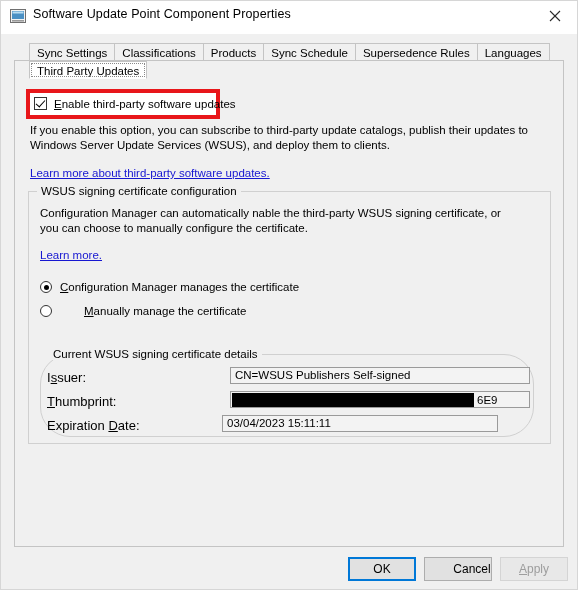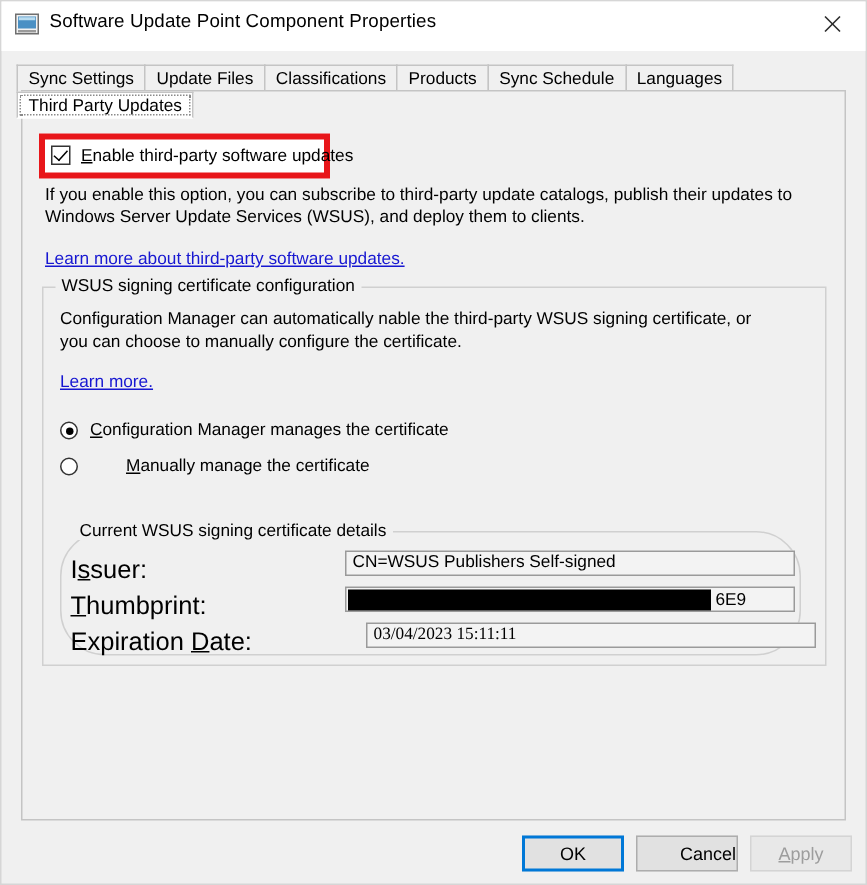--- a/index.html
+++ b/index.html
@@ -57,21 +57,21 @@
     display: flex;
     align-items: center;
     justify-content: center;
     cursor: default;
   }
   .close-btn svg { display: block; }
 
   
   .tabstrip {
     position: absolute;
-    left: 10px; top: 41px;
+    left: 28px; top: 41px;
     width: 550px;
   }
   .tabrow {
     display: flex;
     align-items: flex-end;
     height: 19px;
   }
   .tab {
     height: 18px;
     line-height: 18px;
@@ -242,21 +242,21 @@
     margin-left: 8px;
     font-size: 11.5px;
     white-space: nowrap;
   }
   #radio-auto { left: 11px; top: 89px; }
   #radio-manual { left: 11px; top: 113px; gap: 24px; }
 
   
   .field-label {
     position: absolute;
-    font-size: 17px;
+    font-size: 13px;
     white-space: nowrap;
   }
   .field-box {
     position: absolute;
     height: 17px;
     background: #f3f3f3;
     border: 1px solid #9a9a9a;
     box-sizing: border-box;
     font-size: 11.5px;
     line-height: 15px;
@@ -327,24 +327,24 @@
       <svg width="12" height="12" viewBox="0 0 12 12">
         <line x1="1" y1="1" x2="11" y2="11" stroke="#2b2b2b" stroke-width="1.1"></line>
         <line x1="11" y1="1" x2="1" y2="11" stroke="#2b2b2b" stroke-width="1.1"></line>
       </svg>
     </div>
   </div>
 
   <div class="tabstrip">
     <div class="tabrow">
       <div class="tab">Sync Settings</div>
-      <div class="tab">Update Files</div>
       <div class="tab">Classifications</div>
       <div class="tab">Products</div>
       <div class="tab">Sync Schedule</div>
+      <div class="tab">Supersedence Rules</div>
       <div class="tab">Languages</div>
     </div>
     <div class="tabrow2">
       <div class="tab selected">Third Party Updates</div>
     </div>
   </div>
 
   <div class="panel"></div>
 
   <div class="red-box"></div>
@@ -383,21 +383,21 @@
         <span class="field-text">CN=WSUS Publishers Self-signed</span>
       </div>
 
       <span class="field-label" style="left:6px; top:39px;"><span class="acc">T</span>humbprint:</span>
       <div class="field-box" style="left:189px; top:36px; width:300px;">
         <span class="redaction" style="width:242px;"></span>
         <span class="field-text" style="position:absolute; left:246px; top:1px;">6E9</span>
       </div>
 
       <span class="field-label" style="left:6px; top:63px;">Expiration <span class="acc">D</span>ate:</span>
-      <div class="field-box" style="left:203px; top:60px; width:300px;font-family:Liberation Serif, serif;">
+      <div class="field-box" style="left:181px; top:60px; width:276px;">
         <span class="field-text">03/04/2023 15:11:11</span>
       </div>
     </div>
   </div>
 
   <button class="btn default" id="btn-ok">OK</button>
   <button class="btn" id="btn-cancel">Cancel</button>
   <button class="btn disabled" id="btn-apply">
       <span class="acc">A</span>
       <span>pply</span>

